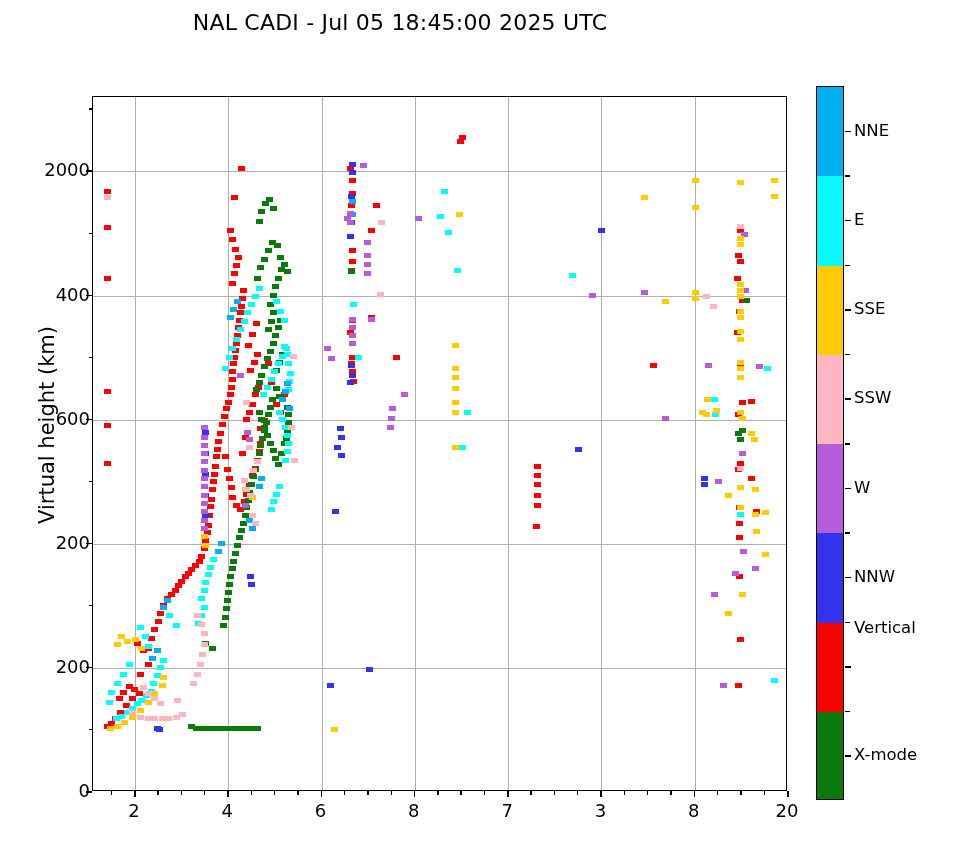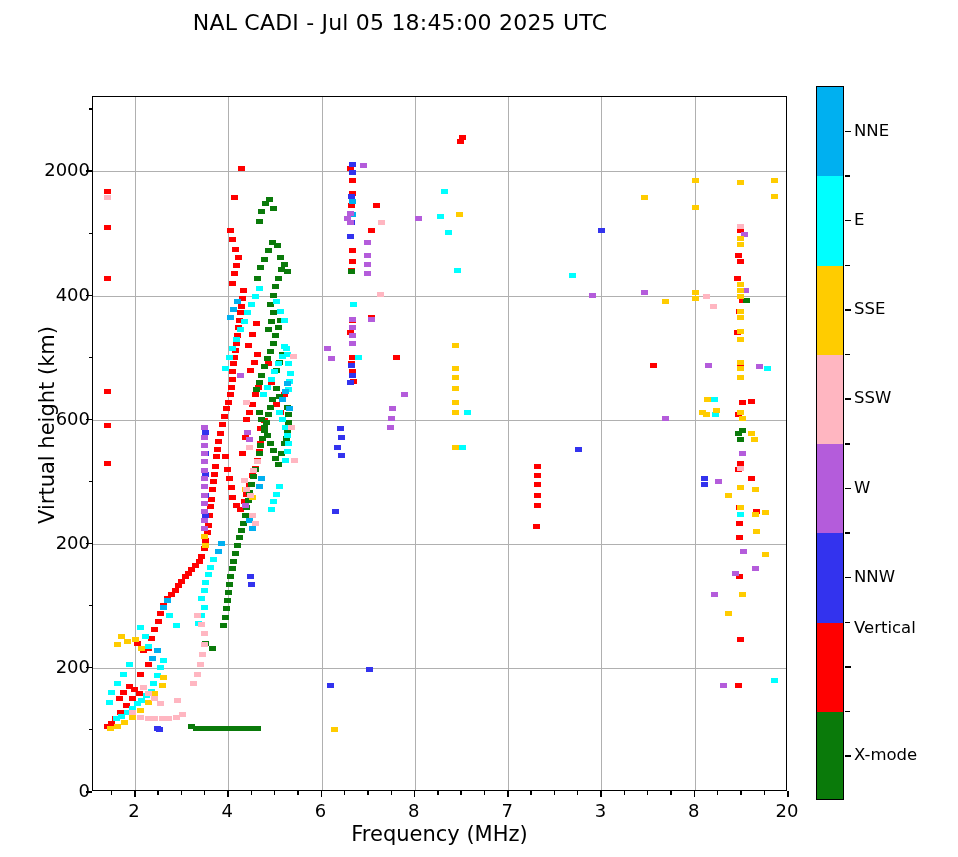--- a/index.html
+++ b/index.html
@@ -801,21 +801,20 @@
       <div class="tick-y" style="top: 170.46px;"></div>
       <div class="ticklbl-y" style="top: 159.46px;">2000</div>
       <div class="tick-y-minor" style="top: 728.95px;"></div>
       <div class="tick-y-minor" style="top: 604.84px;"></div>
       <div class="tick-y-minor" style="top: 480.73px;"></div>
       <div class="tick-y-minor" style="top: 356.63px;"></div>
       <div class="tick-y-minor" style="top: 232.52px;"></div>
       <div class="tick-y-minor" style="top: 108.41px;"></div>
     </div>
 
-  <div id="xlabel">Frequency (MHz)</div>
   <div id="ylabel">Virtual height (km)</div>
 
   <div id="colorbar">
       <div class="cb-seg" style="top: 0px; height: 89.75px; background: rgb(0, 176, 240);"></div>
       <div class="cb-seg" style="top: 89.25px; height: 89.75px; background: rgb(0, 255, 255);"></div>
       <div class="cb-seg" style="top: 178.5px; height: 89.75px; background: rgb(255, 204, 0);"></div>
       <div class="cb-seg" style="top: 267.75px; height: 89.75px; background: rgb(255, 182, 193);"></div>
       <div class="cb-seg" style="top: 357px; height: 89.75px; background: rgb(180, 92, 219);"></div>
       <div class="cb-seg" style="top: 446.25px; height: 89.75px; background: rgb(51, 51, 238);"></div>
       <div class="cb-seg" style="top: 535.5px; height: 89.75px; background: rgb(255, 0, 0);"></div>

